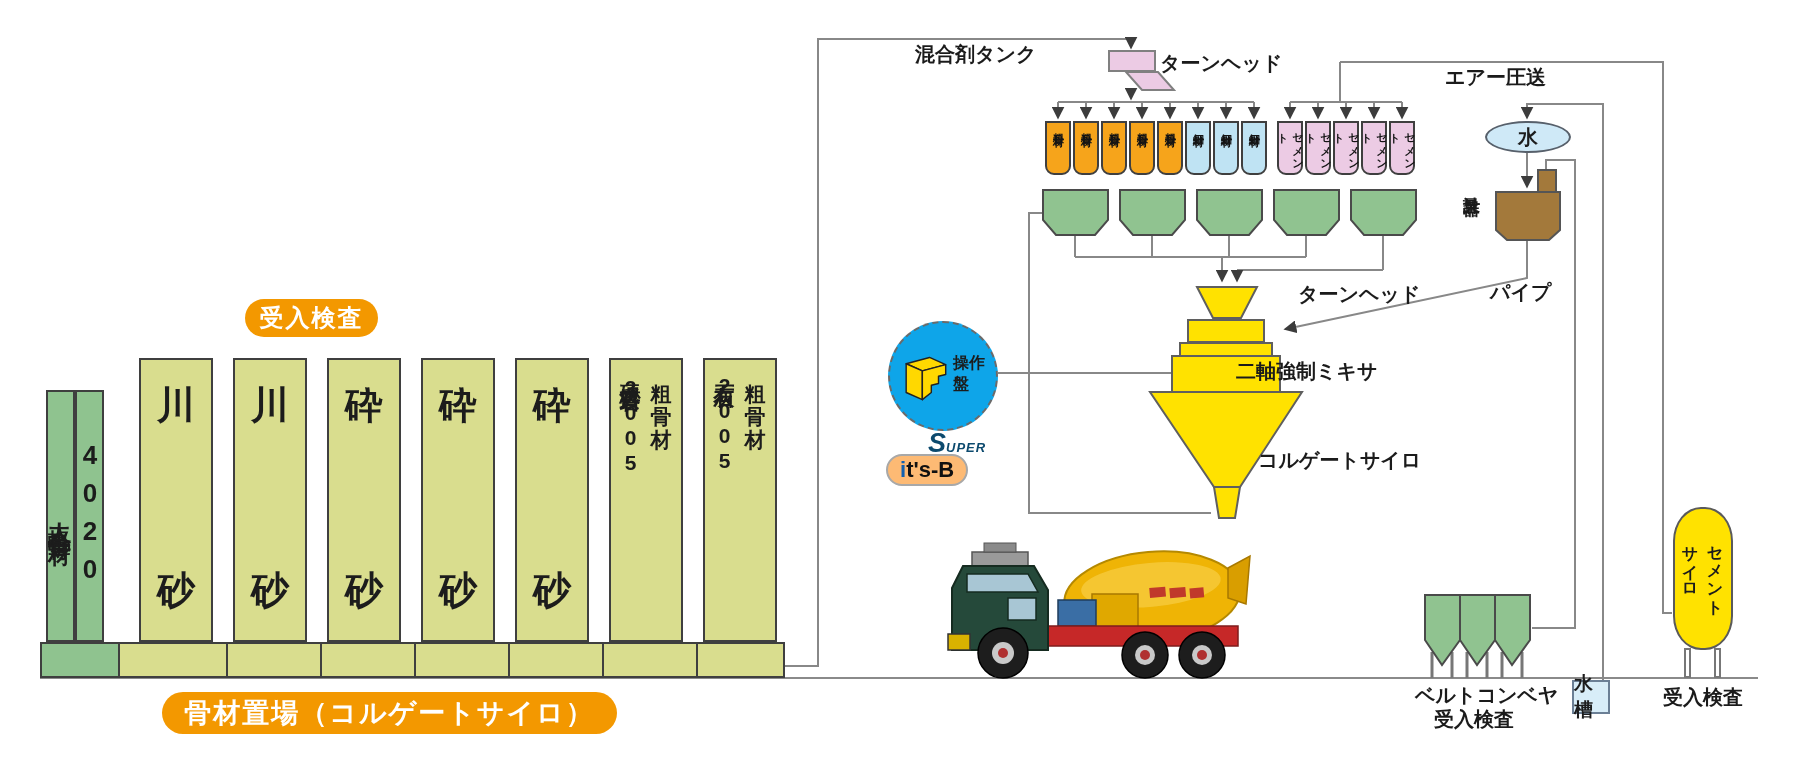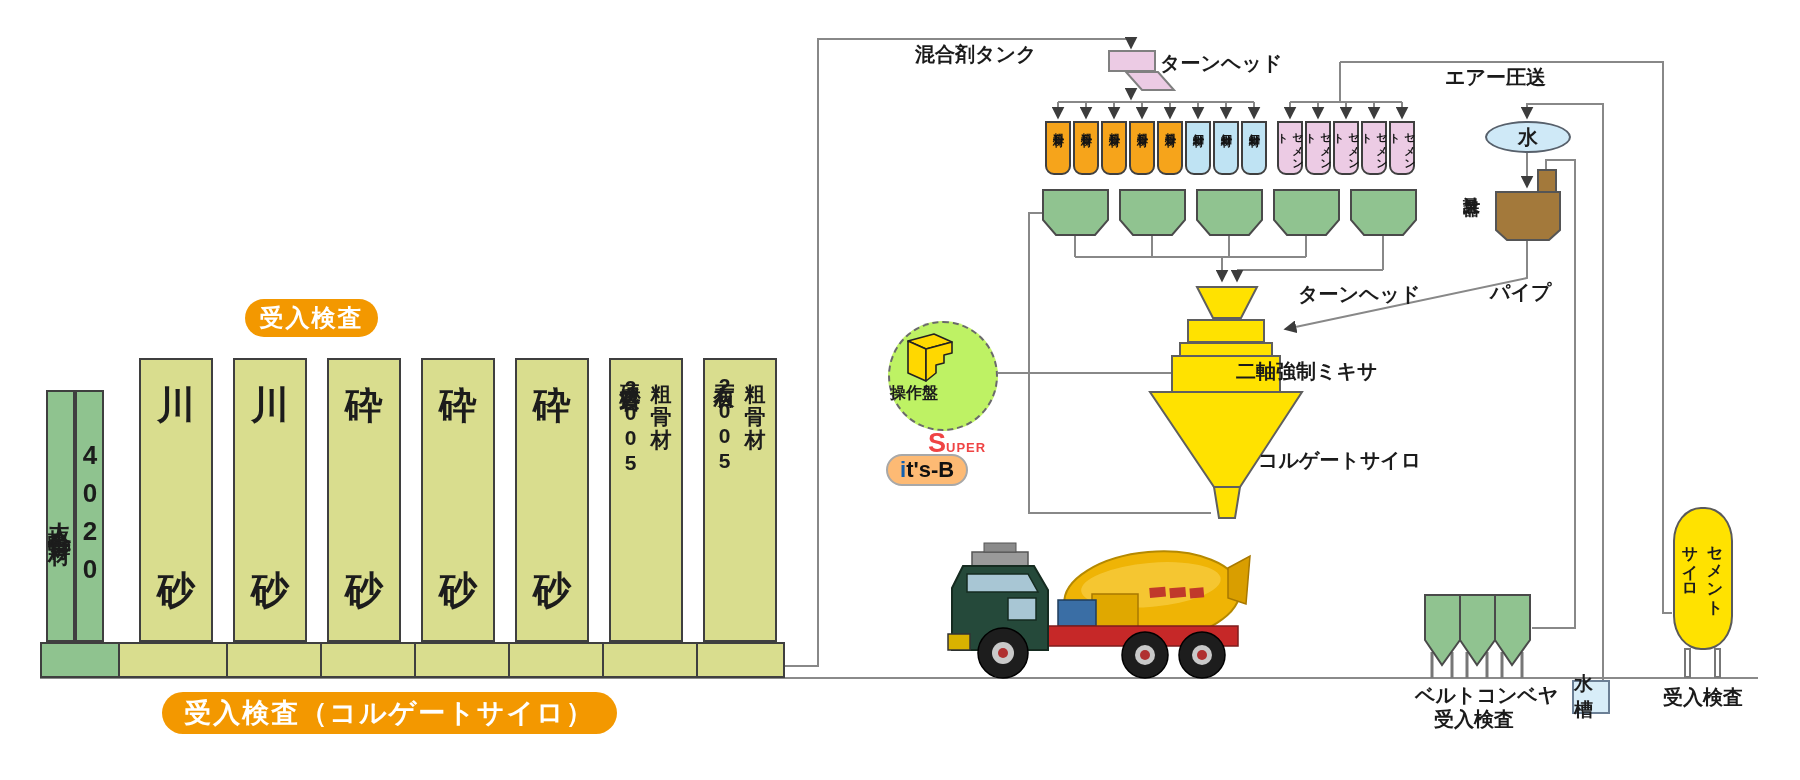--- a/index.html
+++ b/index.html
@@ -38,24 +38,24 @@
       border:2px solid #6b7f95;box-sizing:border-box;display:flex;align-items:center;justify-content:center;
       font-size:19px;font-weight:700}
   .cement-silo{position:absolute;left:1673px;top:507px;width:60px;height:143px;background:#ffe200;
       border:2px solid #5a5a5a;border-radius:28px/34px;box-sizing:border-box;
       display:flex;justify-content:center}
   .cement-silo .col-duo-s{writing-mode:vertical-rl;text-orientation:upright;margin-top:26px;
       line-height:25px;font-size:16px;font-weight:700}
   .silo-leg{position:absolute;top:648px;width:7px;height:30px;background:#fff;border:2px solid #777;box-sizing:border-box}
   
   .op-circle{position:absolute;left:888px;top:321px;width:110px;height:110px;border-radius:50%;
-      background:#bef264;border:2px dashed #6a6a6a;box-sizing:border-box;
-      display:flex;flex-direction:column;align-items:flex-start;justify-content:flex-start}
+      background:#0ea5e9;border:2px dashed #6a6a6a;box-sizing:border-box;
+      display:flex;flex-direction:row;align-items:center;justify-content:flex-start}
   .op-circle .op-label{font-size:16px;font-weight:700;margin-top:-4px}
-  .super-logo{position:absolute;left:928px;top:428px;font-weight:700;color:#ef4444}
+  .super-logo{position:absolute;left:928px;top:428px;font-style:italic;font-weight:700;color:#0c4a6e}
   .super-logo .s-big{font-size:27px}
   .super-logo .s-rest{font-size:13px;letter-spacing:1px}
   .itsb-logo{position:absolute;left:886px;top:454px;background:#fdba74;border:2px solid #a8a8a8;border-radius:18px;
       padding:1px 12px;font-size:22px;font-weight:700;color:#111}
   .itsb-logo .i-blue{color:#1060b0}
   .vlabel{position:absolute;writing-mode:vertical-rl;text-orientation:upright;
       font-size:17px;font-weight:700;letter-spacing:2px;color:#1b1b1b}
 </style>
 </head>
 <body>
@@ -232,21 +232,21 @@
 
   <div class="abs" style="left:40px;top:642px;width:745px;height:36px;background:#d9dd8e;border:2px solid #3f3f3f;box-sizing:border-box"></div>
   <div class="abs" style="left:40px;top:642px;width:80px;height:36px;background:#8fc38f;border:2px solid #3f3f3f;box-sizing:border-box"></div>
   <div class="divider" style="left:226px"></div>
   <div class="divider" style="left:320px"></div>
   <div class="divider" style="left:414px"></div>
   <div class="divider" style="left:508px"></div>
   <div class="divider" style="left:602px"></div>
   <div class="divider" style="left:696px"></div>
 
-  <div class="badge" style="left:162px;top:692px;width:455px;height:42px;font-size:27px">受入検査（コルゲートサイロ）</div>
+  <div class="badge" style="left:162px;top:692px;width:455px;height:42px;font-size:27px">骨材置場（コルゲートサイロ）</div>
 
   <div class="lbl" style="left:915px;top:43px">混合剤タンク</div>
   <div class="abs" style="left:1108px;top:50px;width:48px;height:22px;background:#eccbe4;border:2px solid #808080;box-sizing:border-box"></div>
   <div class="lbl" style="left:1160px;top:52px">ターンヘッド</div>
 
   <div class="bin bin-orange" style="left:1045px">
       <span class="vtext">粗骨材</span>
     </div>
   <div class="bin bin-orange" style="left:1073px">
       <span class="vtext">粗骨材</span>

